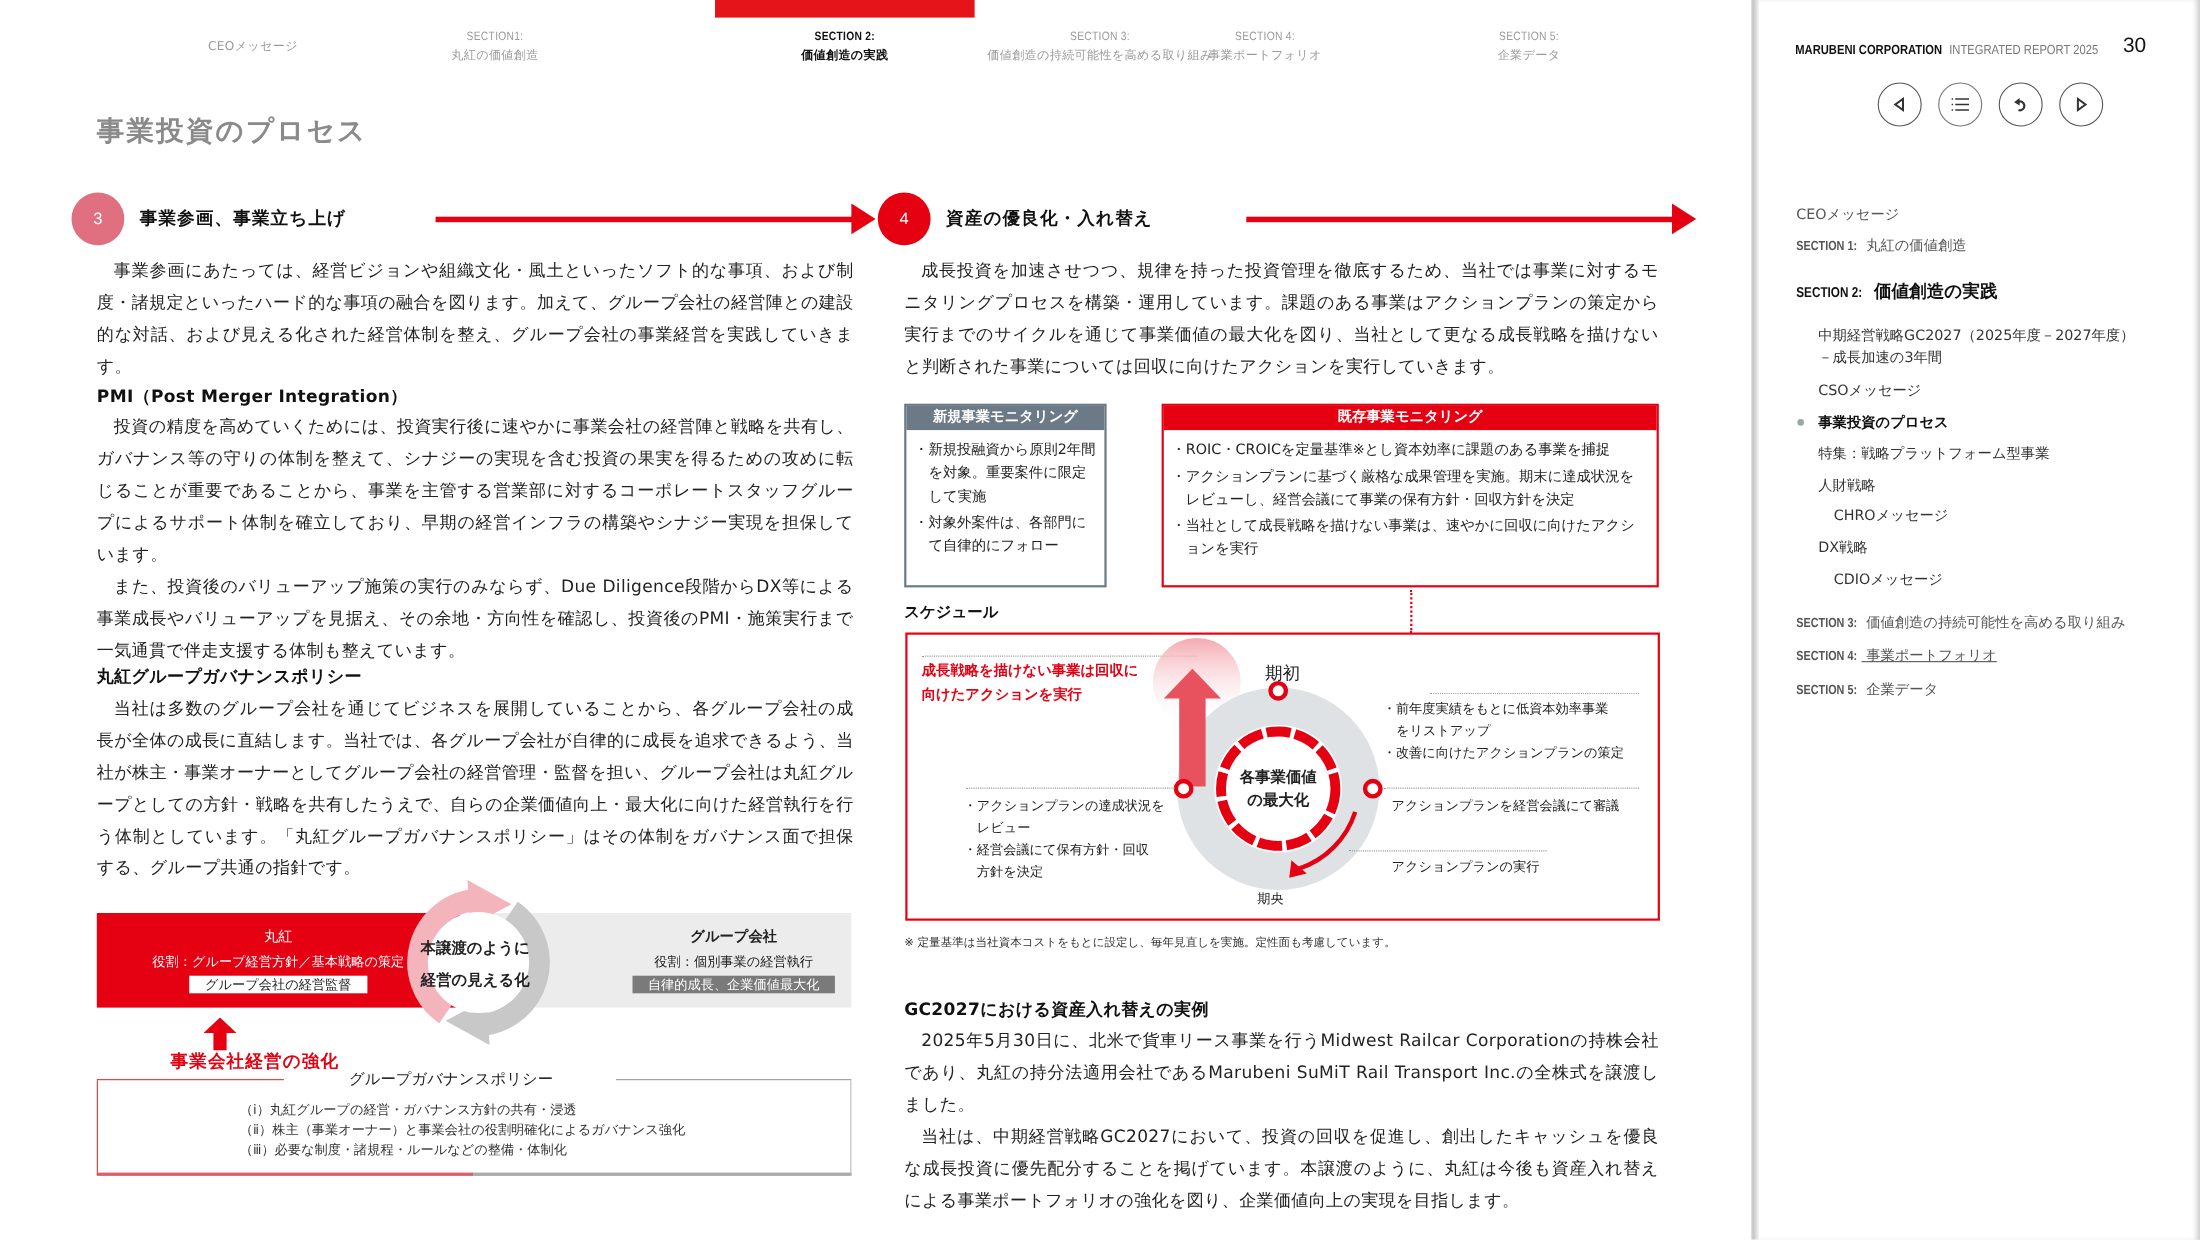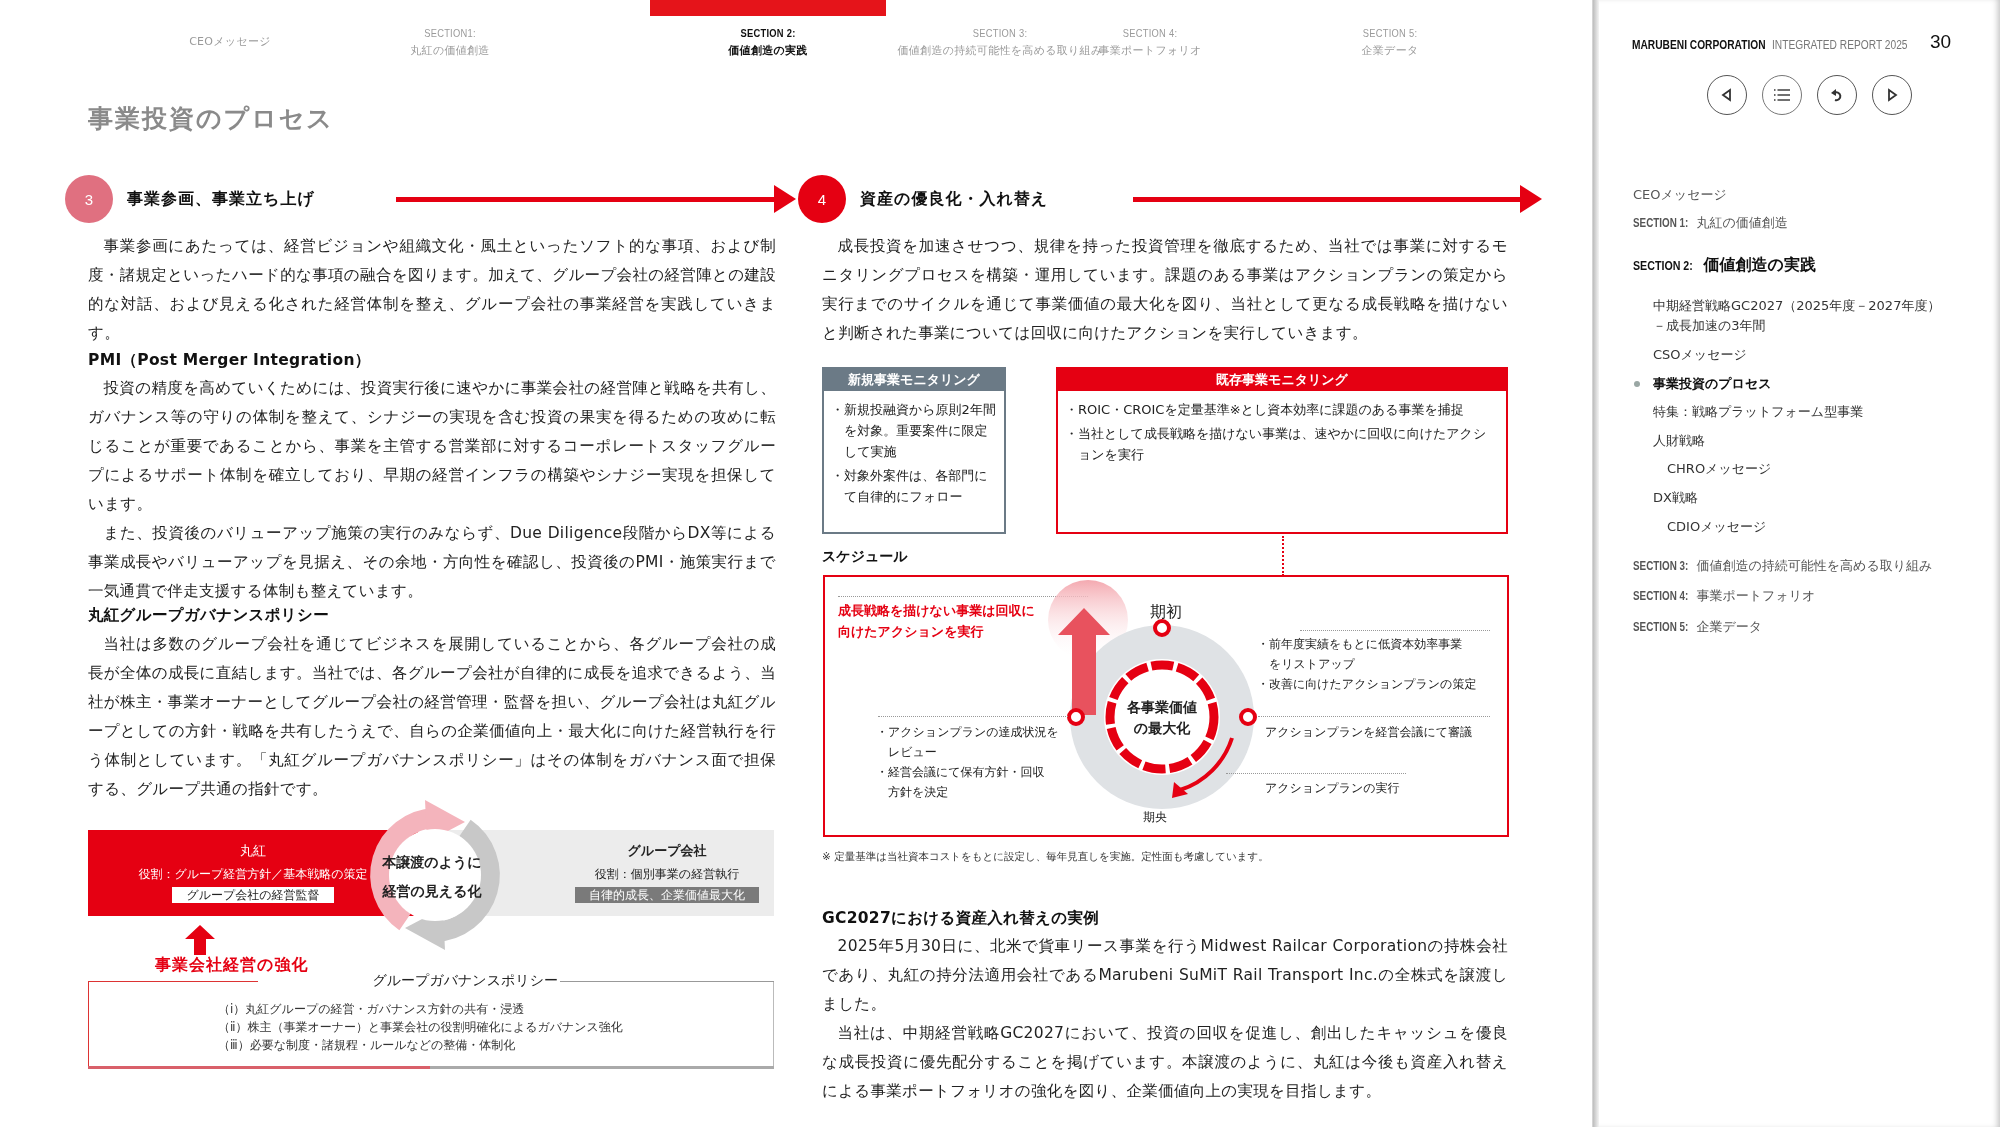--- a/index.html
+++ b/index.html
@@ -43,21 +43,21 @@
   .gov-gray .tag { display: inline-block; background: #7a7a7a; color: #fff; font-size: 12px; padding: 0 14px; margin-top: 4px; line-height: 16px; margin-left: 120px; }
   .gov-cycle { position: absolute; left: 365px; top: 800px; width: 140px; height: 150px; }
   .gov-center { position: absolute; left: 372px; top: 848px; width: 120px; text-align: center; font-size: 14px; font-weight: bold; color: #222; line-height: 29px; }
   .gov-up { position: absolute; left: 185px; top: 925px; }
   .gov-strength { position: absolute; left: 155px; top: 955px; font-size: 16px; font-weight: bold; color: #e50012; letter-spacing: 1px; }
   .policy-box { position: absolute; left: 88px; top: 982px; width: 686px; height: 86px; border: 1px solid #bbb; border-left-color: #d33; border-top: none; }
   .policy-box::before { content: ""; position: absolute; left: -1px; bottom: -2px; width: 342px; height: 3px; background: #d9606a; }
   .policy-box::after { content: ""; position: absolute; right: -1px; bottom: -2px; width: 344px; height: 3px; background: #aaa; }
   .policy-top-left { position: absolute; left: 88px; top: 981px; width: 170px; height: 1px; background: #d33; }
   .policy-top-right { position: absolute; left: 560px; top: 981px; width: 214px; height: 1px; background: #999; }
-  .policy-title { position: absolute; left: 262px; top: 972px; width: 296px; text-align: right; font-size: 14px; color: #222; background: #fff; }
+  .policy-title { position: absolute; left: 262px; top: 972px; width: 296px; text-align: center; font-size: 14px; color: #222; background: #fff; }
   .policy-list { position: absolute; left: 218px; top: 1000px; font-size: 12px; line-height: 18px; color: #333; list-style: none; }
 
   
   .mon-new { position: absolute; left: 822px; top: 367px; width: 184px; height: 167px; border: 2px solid #6b7a86; }
   .mon-new .hdr { background: #6b7a86; color: #fff; text-align: center; font-size: 13px; font-weight: bold; height: 22px; line-height: 22px; }
   .mon-exist { position: absolute; left: 1056px; top: 367px; width: 452px; height: 167px; border: 2px solid #e50012; }
   .mon-exist .hdr { background: #e50012; color: #fff; text-align: center; font-size: 13px; font-weight: bold; height: 22px; line-height: 22px; }
   .mon-list { list-style: none; padding: 8px 8px 0 10px; font-size: 13px; line-height: 21px; color: #222; }
   .mon-list li { padding-left: 10px; text-indent: -10px; margin-bottom: 3px; }
   .mon-list li::before { content: "・"; margin-left: -3px; }
@@ -189,20 +189,21 @@
     <div class="hdr">新規事業モニタリング</div>
     <ul class="mon-list">
       <li>新規投融資から原則2年間を対象。重要案件に限定して実施</li>
       <li>対象外案件は、各部門にて自律的にフォロー</li>
     </ul>
   </div>
   <div class="mon-exist">
     <div class="hdr">既存事業モニタリング</div>
     <ul class="mon-list">
       <li>ROIC・CROICを定量基準※とし資本効率に課題のある事業を捕捉</li>
+      <li>アクションプランに基づく厳格な成果管理を実施。期末に達成状況をレビューし、経営会議にて事業の保有方針・回収方針を決定</li>
       <li>当社として成長戦略を描けない事業は、速やかに回収に向けたアクションを実行</li>
     </ul>
   </div>
   <div class="dotted-v"></div>
 
   <div class="schedule-label">スケジュール</div>
   <div class="sched-box"></div>
 
   <div class="dotline" style="left:838px;top:596px;width:250px;"></div>
   <div class="sched-red-note">成長戦略を描けない事業は回収に向けたアクションを実行</div>
@@ -305,14 +306,14 @@
   <div>－成長加速の3年間</div>
 </div>
 <div class="toc-item" style="left:1653px;top:346px;color:#333;"><span>CSOメッセージ</span></div>
 <div class="toc-item current" style="left:1653px;top:375px;"><span>事業投資のプロセス</span></div>
 <div class="toc-item" style="left:1653px;top:403px;color:#333;"><span>特集：戦略プラットフォーム型事業</span></div>
 <div class="toc-item" style="left:1653px;top:432px;color:#333;"><span>人財戦略</span></div>
 <div class="toc-item" style="left:1667px;top:460px;color:#333;"><span>CHROメッセージ</span></div>
 <div class="toc-item" style="left:1653px;top:489px;color:#333;"><span>DX戦略</span></div>
 <div class="toc-item" style="left:1667px;top:518px;color:#333;"><span>CDIOメッセージ</span></div>
 <div class="toc-item" style="left:1633px;top:557px;"><span class="sec">SECTION 3:</span> <span>価値創造の持続可能性を高める取り組み</span></div>
-<div class="toc-item" style="left:1633px;top:587px;"><span class="sec">SECTION 4:</span> <span>事業ポートフォリオ</span></div>
+<div class="toc-item" style="left:1633px;top:587px;text-decoration:underline;"><span class="sec">SECTION 4:</span> <span>事業ポートフォリオ</span></div>
 <div class="toc-item" style="left:1633px;top:618px;text-align:center;"><span class="sec">SECTION 5:</span> <span>企業データ</span></div>
 
 </body></html>

